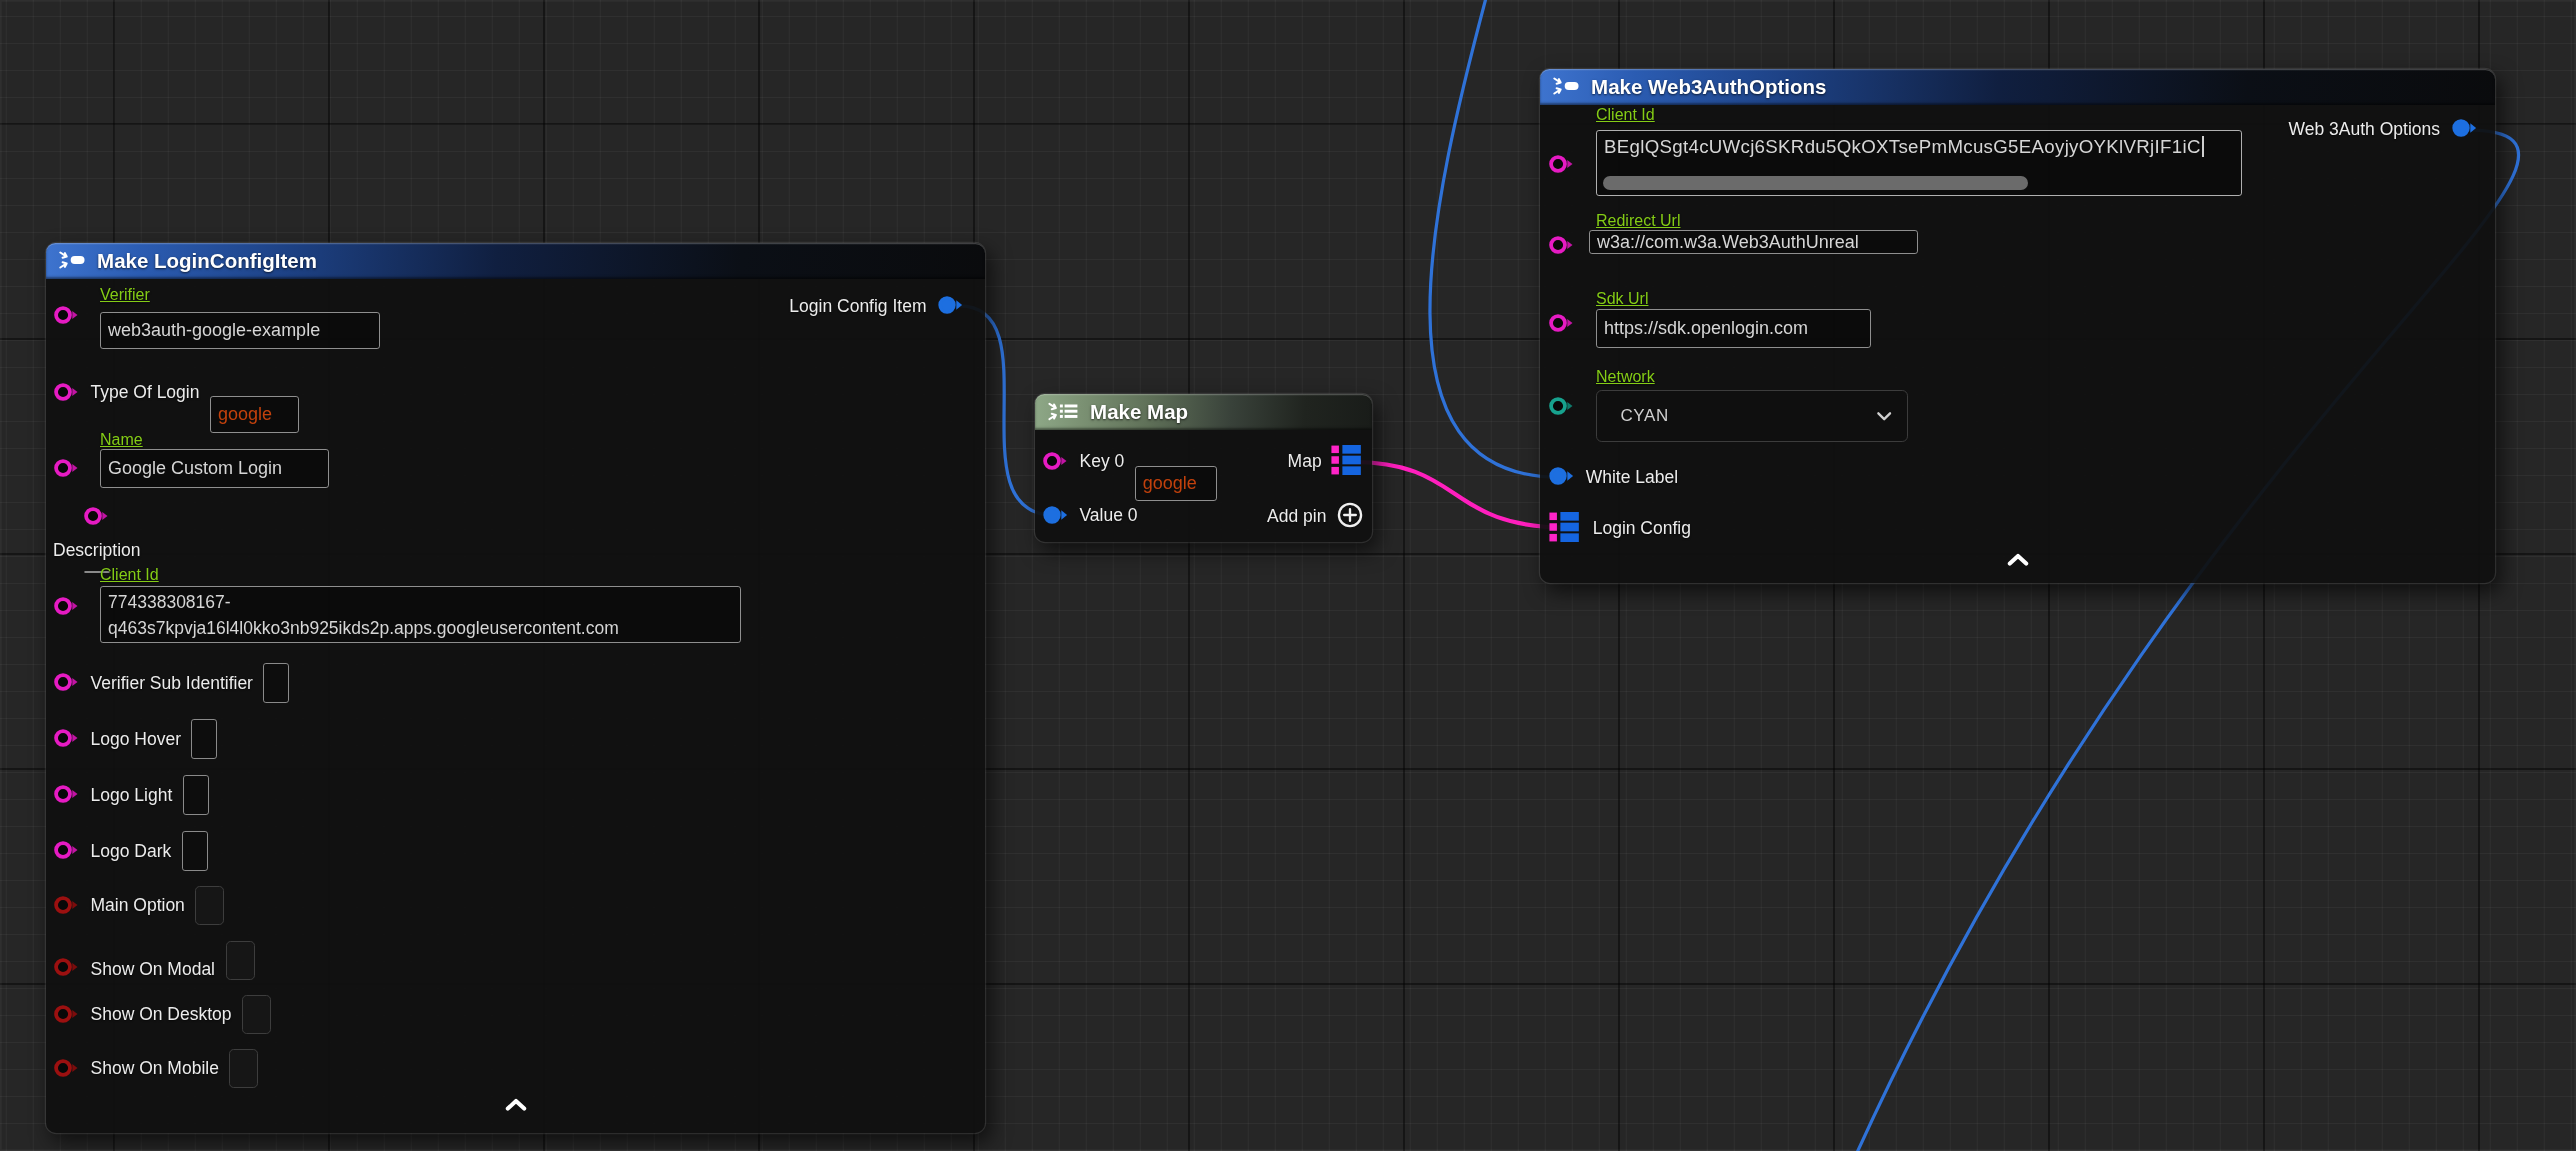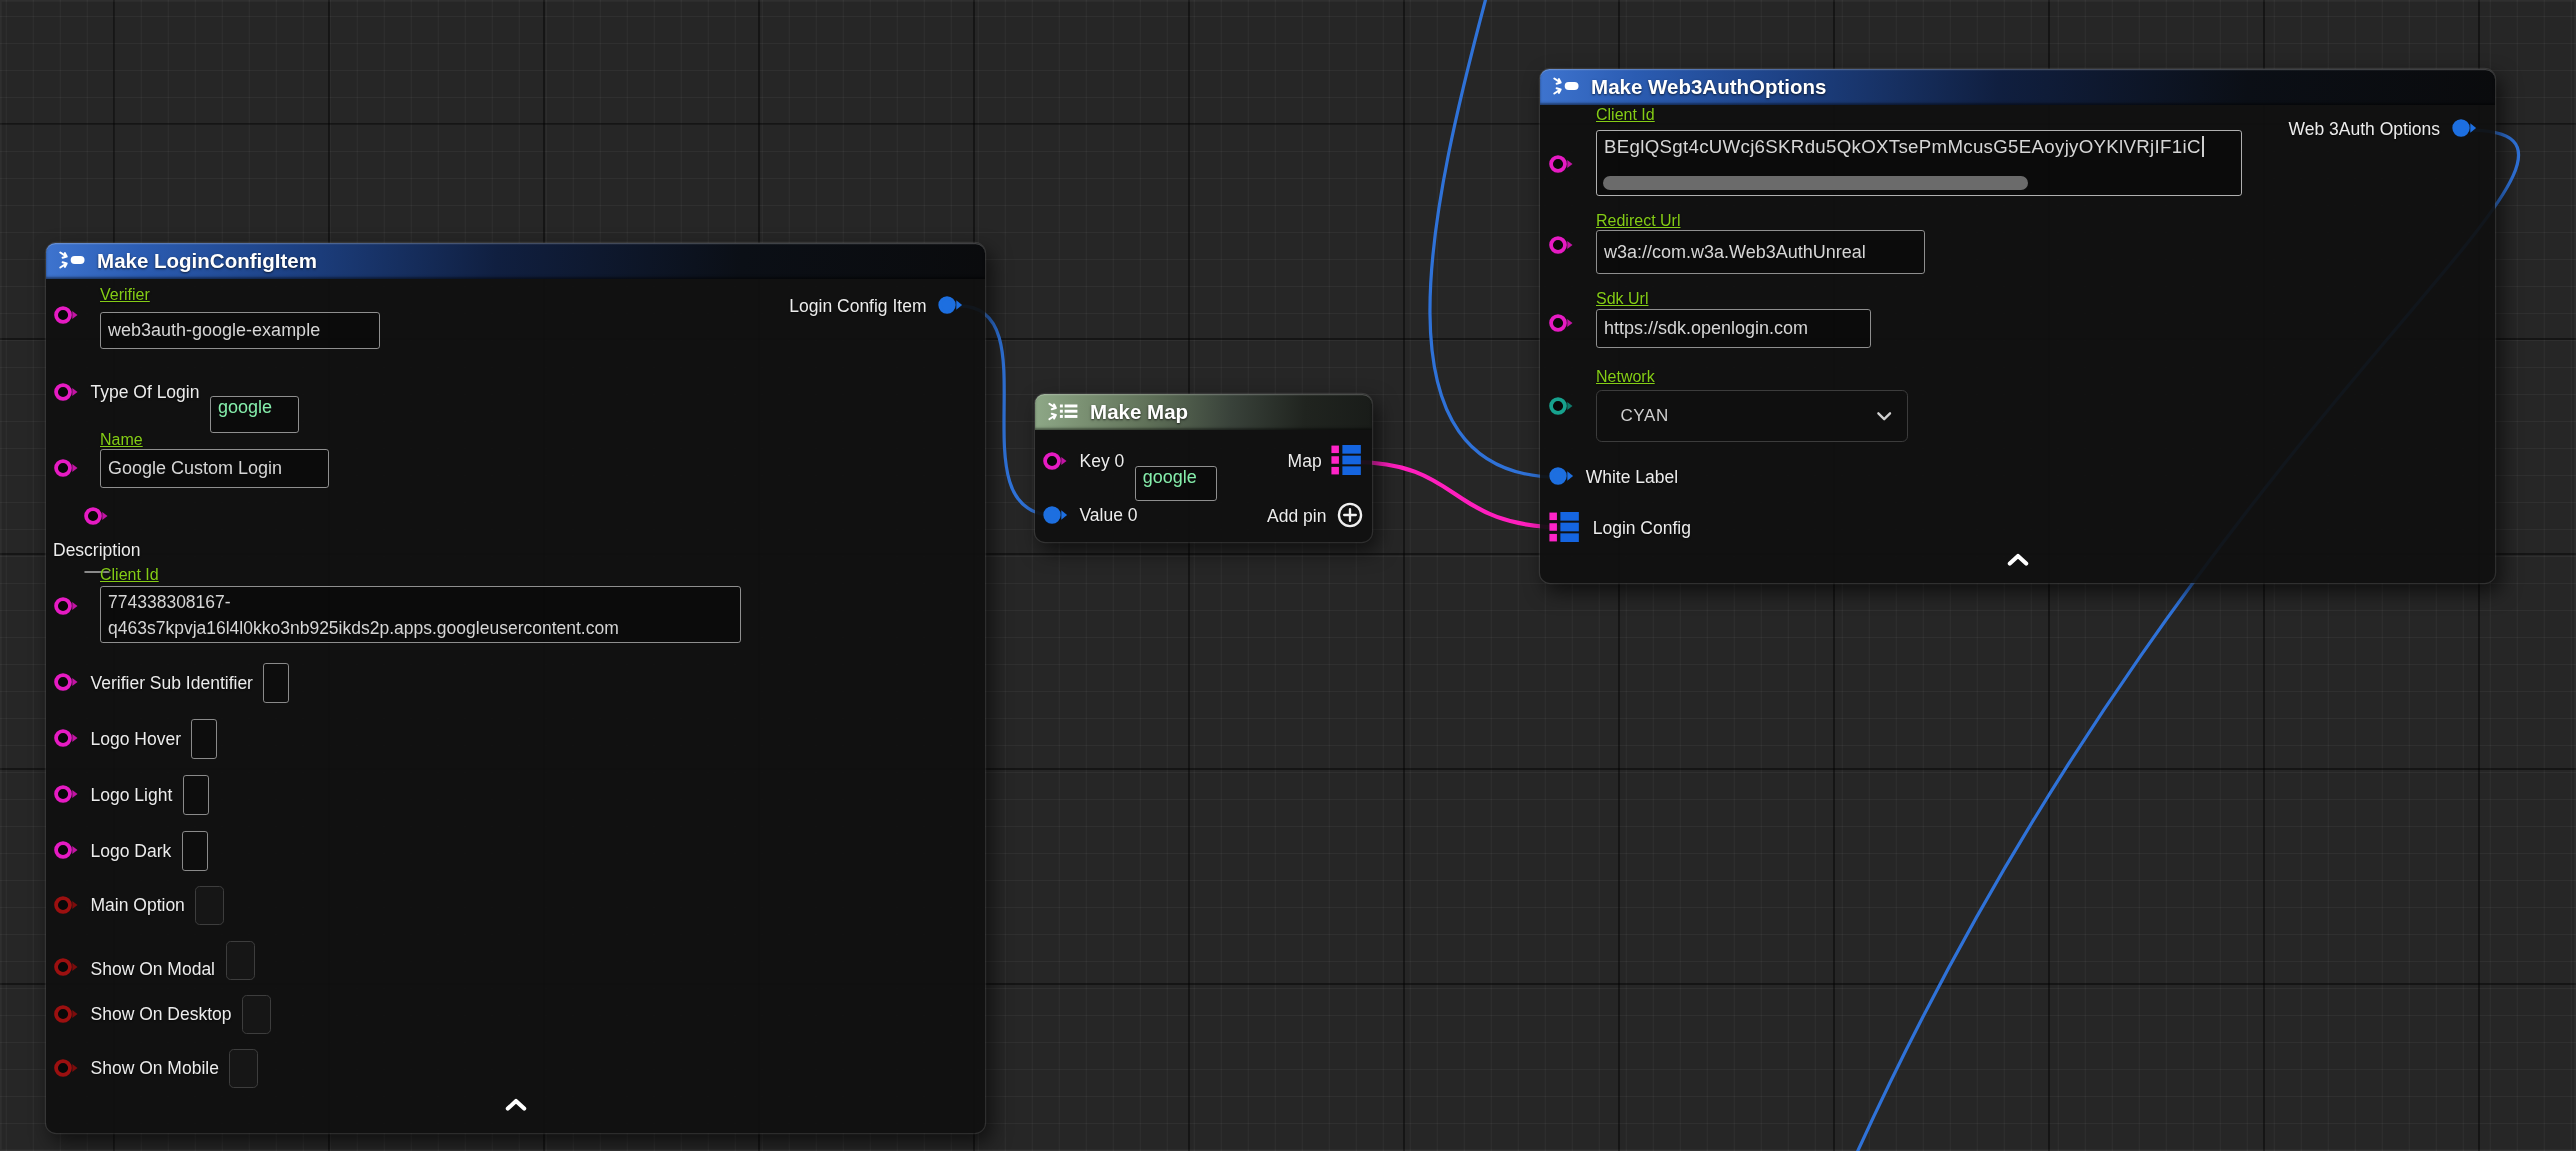--- a/index.html
+++ b/index.html
@@ -35,21 +35,21 @@
   .lbl-abs{position:absolute;color:#84cc16;font-size:16px;text-shadow:0 1.2px 1.8px rgba(0,0,0,0.6);white-space:nowrap;text-decoration:underline;}
   .pin{flex:0 0 auto;}
   .pin-abs{position:absolute;}
   .tbox{
     position:absolute;box-sizing:border-box;background:rgba(5,5,5,0.45);
     border:1.8px solid #8f8f8f;border-radius:2.9px;color:#d6d6d6;font-size:18px;
     display:flex;align-items:center;padding:0 7px;overflow:hidden;white-space:nowrap;
   }
   .tbox-inline{
     box-sizing:border-box;background:rgba(5,5,5,0.45);border:1.8px solid #8f8f8f;border-radius:2.9px;
-    color:#86efac;font-size:18px;display:flex;padding:0 7px;white-space:nowrap;margin-top:43px;
+    color:#c2410c;font-size:18px;display:flex;align-items:center;padding:0 7px;white-space:nowrap;margin-top:43px;
   }
   .emptybox{box-sizing:border-box;width:26px;height:39px;background:rgba(5,5,5,0.35);border:1.8px solid #8a8a8a;border-radius:2.9px;}
   .checkbox{box-sizing:border-box;width:29px;height:39px;background:#161616;border:1.8px solid #3d3d3d;border-radius:4.7px;}
   .dropdown{
     position:absolute;box-sizing:border-box;background:#0f0f0f;border:1.2px solid #3c3c3c;border-radius:5.8px;
     display:flex;align-items:center;justify-content:space-between;padding:0 15px 0 23.4px;color:#cfcfcf;font-size:17px;letter-spacing:0.6px;
   }
   .scrollbar{position:absolute;left:5.8px;bottom:5.3px;height:14px;width:66%;background:#6b6b6b;border-radius:7px;}
   .caret{display:inline-block;width:1.8px;height:21px;background:#cfcfcf;margin-left:1.2px;}
   .chev-collapse{position:absolute;left:50%;transform:translateX(-50%);}
@@ -342,21 +342,21 @@
       <div class="scrollbar"></div>
     </div>
 
     <span class="lbl-abs" style="left:56px;top:143px;">Redirect Url</span>
     <span class="pin-abs" style="left:8.2px;top:165px;">
       <svg width="27" height="22" viewBox="0 0 46 38">
           <circle cx="17" cy="19" r="12" fill="rgba(0,0,0,0.5)" stroke="#e61bc3" stroke-width="6.5"></circle>
           <path d="M33 12 L42 19 L33 26 Z" fill="#c214a4"></path>
         </svg>
     </span>
-    <div class="tbox" style="left:56px;top:161px;width:329px;height:44px;">
+    <div class="tbox" style="left:49px;top:161px;width:329px;height:24px;">
       <span>w3a://com.w3a.Web3AuthUnreal</span>
     </div>
 
     <span class="lbl-abs" style="left:56px;top:221px;">Sdk Url</span>
     <span class="pin-abs" style="left:8.2px;top:243px;">
       <svg width="27" height="22" viewBox="0 0 46 38">
           <circle cx="17" cy="19" r="12" fill="rgba(0,0,0,0.5)" stroke="#e61bc3" stroke-width="6.5"></circle>
           <path d="M33 12 L42 19 L33 26 Z" fill="#c214a4"></path>
         </svg>
     </span>

